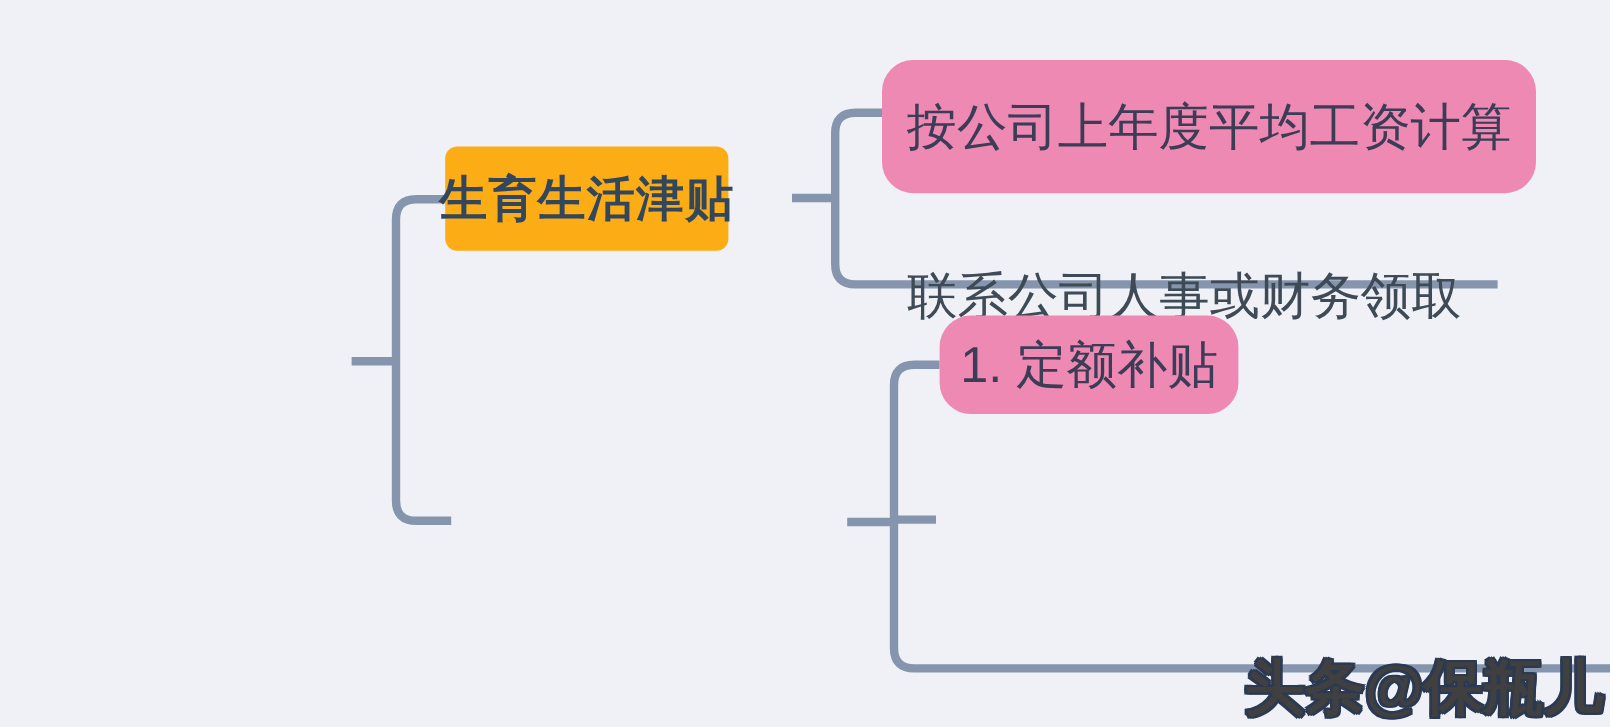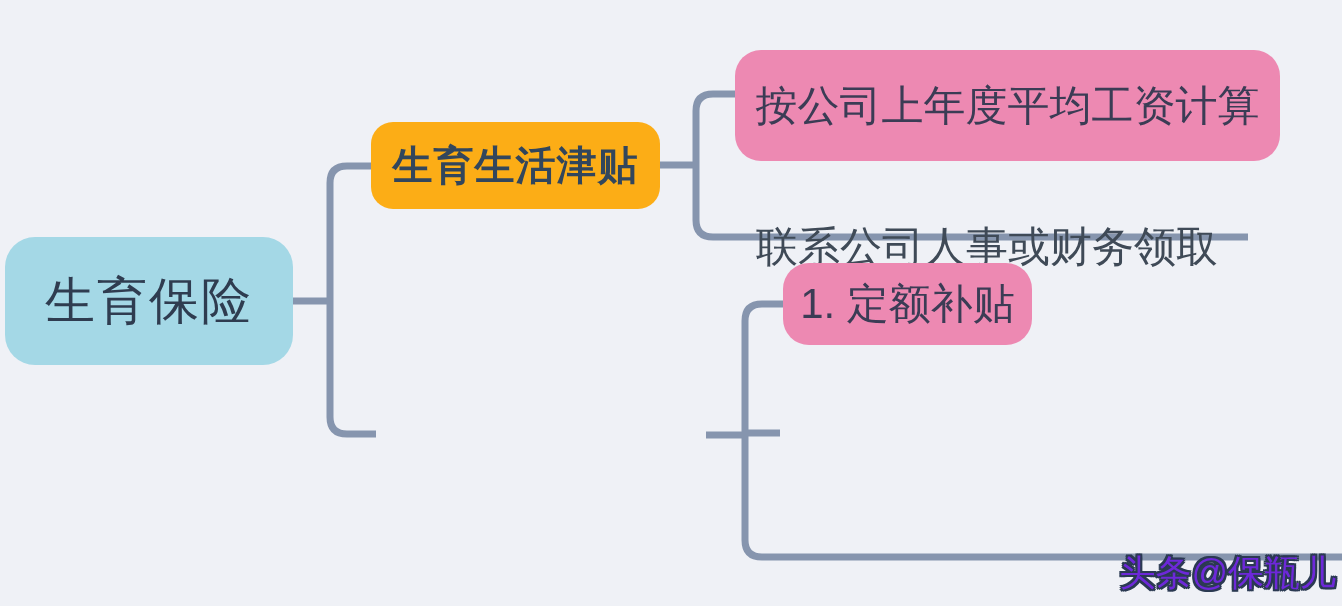--- a/index.html
+++ b/index.html
@@ -25,62 +25,59 @@
     left:5px;top:237px;width:288px;height:128px;
     background:var(--root,#a4d8e6);
     border-radius:30px;
     font-size:50px;color:#2f3c50;letter-spacing:2px;
   }
   .branch-node{
     background:var(--branch,#fcad16);
     border-radius:22px;
     font-weight:bold;font-size:40px;color:#32465c;letter-spacing:1px;
   }
-  .branch-1{left:371px;top:122px;width:289px;height:87px;}
+  .branch-1{left:371px;top:122px;width:236px;height:87px;border-radius:10px;}
   .branch-2{left:376px;top:391px;width:330px;height:88px;}
   .leaf-box{
     background:var(--leaf,#ed89b2);
     border-radius:26px;
     font-size:42px;color:#3b3c55;
   }
   .leaf-1{left:735px;top:50px;width:545px;height:111px;}
   .leaf-2{left:783px;top:263px;width:249px;height:82px;}
   .leaf-3{left:780px;top:378px;width:295px;height:82px;}
   .leaf-text{
     font-size:42px;color:#3f4a57;
     background:transparent;
   }
   .leaf-text-1{left:748px;top:170px;width:478px;height:58px;margin-top:48px;}
   .leaf-text-2{left:795px;top:498px;width:396px;height:56px;}
   .watermark{
     position:absolute;left:1096px;top:548px;width:240px;height:50px;
     display:flex;align-items:center;justify-content:flex-end;
-    font-size:36px;font-weight:normal;color:#6d28d9;
+    font-size:50px;font-weight:bold;color:#404040;
     text-shadow:
       -2px -2px 0 #2b3a52, 2px -2px 0 #2b3a52,
       -2px  2px 0 #2b3a52, 2px  2px 0 #2b3a52,
       -2px  0   0 #2b3a52, 2px  0   0 #2b3a52,
        0   -2px 0 #2b3a52, 0    2px 0 #2b3a52;
     white-space:nowrap;
   }
 </style>
 </head>
 <body>
 
 <div id="stage" style="--bg: #eff1f6; --root: #a4d8e6; --branch: #fcad16; --leaf: #ed89b2; --line: #8695ae;">
 
   <svg id="connectors" width="1342" height="606" viewBox="0 0 1342 606">
     <path d="M293 301 H330 M372 166 H347 Q330 166 330 183 V417 Q330 434 347 434 H376"></path>
     <path d="M660 165 H696 M735 94 H713 Q696 94 696 111 V220 Q696 237 713 237 H1248"></path>
     <path d="M706 435 H745 M783 304 H762 Q745 304 745 321 V540 Q745 557 762 557 H1342 M745 433 H780"></path>
   </svg>
 
-  <div class="node root-node">
-    <span>生育保险</span>
-  </div>
 
   <div class="node branch-node branch-1">
     <span>生育生活津贴</span>
   </div>
 
 
   <div class="node leaf-box leaf-1">
     <span>按公司上年度平均工资计算</span>
   </div>
 

